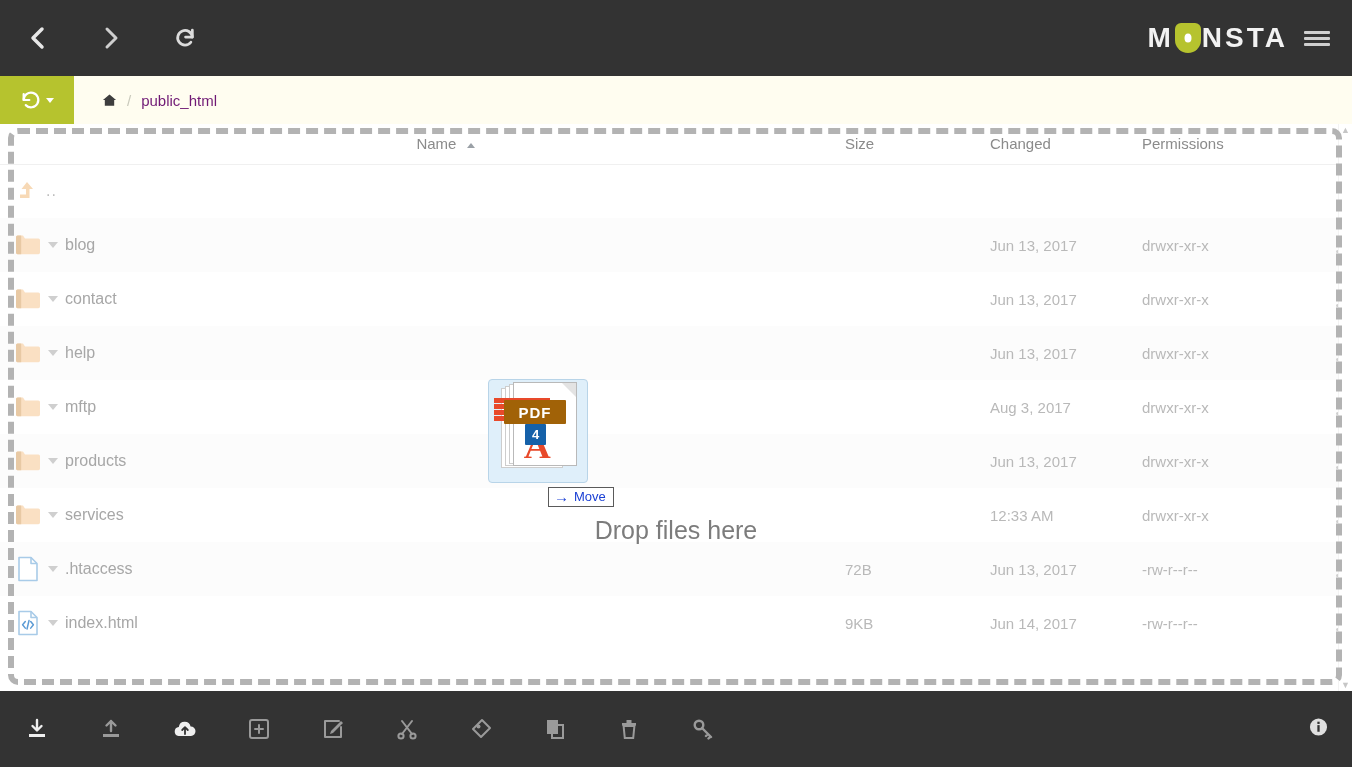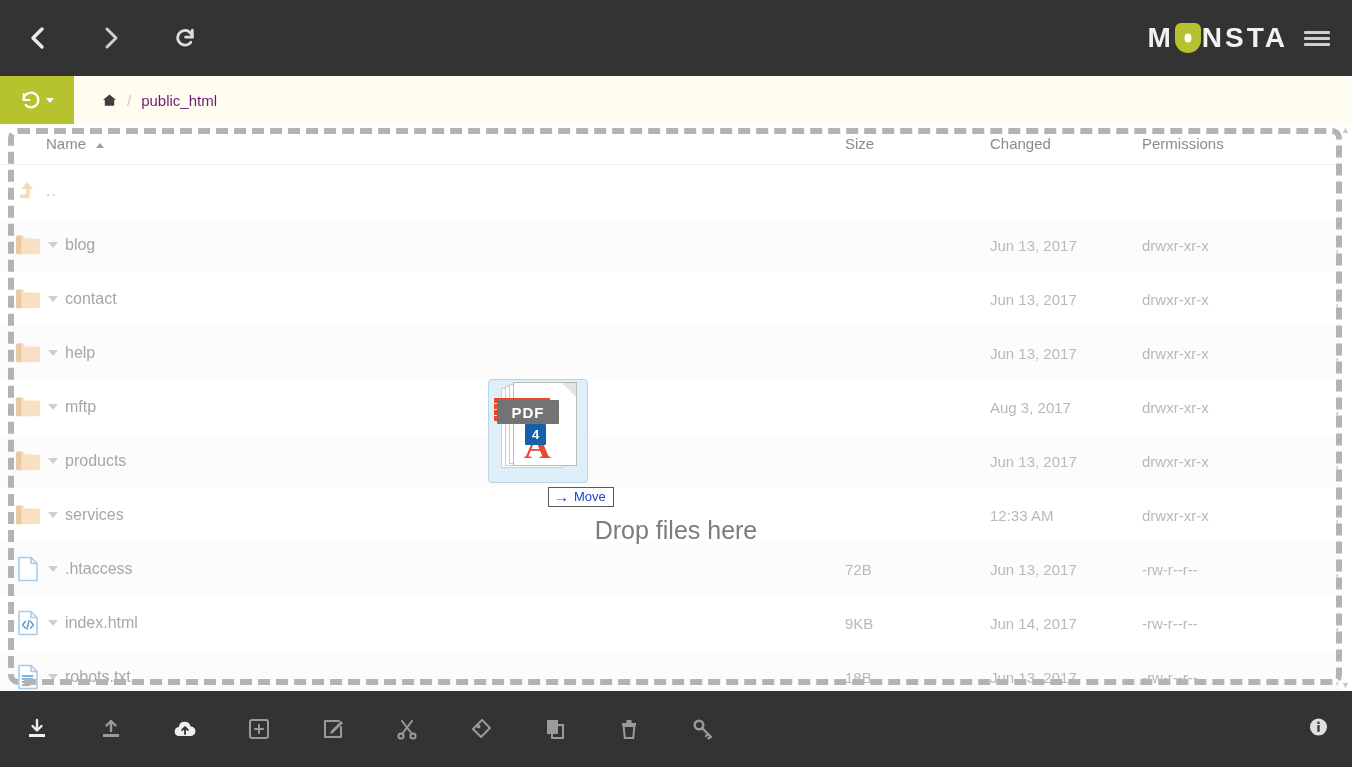--- a/index.html
+++ b/index.html
@@ -69,21 +69,21 @@
   .crumb-link { color:#701a75; cursor:pointer; }
 
   
   .tablewrap { position:relative; height:567px; background:#ffffff; overflow:hidden; }
   table { width:100%; border-collapse:collapse; table-layout:fixed; }
   thead th {
     height:40px; text-align:left; font-weight:normal;
     font-size:15px; color:#8b8b8b; vertical-align:middle;
     border-bottom:1px solid #f0f0f0; padding:0;
   }
-  .col-name { width:845px; padding-left:46px !important; }
+  .col-name { width:845px; padding-left:46px !important;text-align:center; }
   .col-size { width:145px; }
   .col-changed { width:152px; }
   .col-perm { width:180px; }
   .col-menu { width:30px; }
   .sort-asc {
     display:inline-block; margin-left:6px; vertical-align:middle;
     width:0;height:0;border-left:4px solid transparent;border-right:4px solid transparent;
     border-bottom:5px solid #9aa0a6;
   }
   tbody tr { height:54px; }
@@ -138,22 +138,22 @@
   .p2 { left:16px; top:6px; width:62px; height:80px; }
   .p3 { left:20px; top:4px; width:62px; height:80px; }
   .p4 { left:24px; top:2px; width:64px; height:84px; border-color:#b9b9b9; }
   .p4fold {
     position:absolute; right:0; top:0; width:0; height:0;
     border-left:14px solid transparent; border-top:14px solid #e3e3e3;
   }
   .pdf-bars { position:absolute; left:5px; top:18px; }
   .pdf-bars i { display:block; width:56px; height:5px; background:#e8492a; margin-bottom:1px; }
   .pdf-tag {
-    position:absolute; left:8px; top:20px; width:62px; height:24px;
-    background:#737373; color:#ffffff; font-size:15px; font-weight:bold;
+    position:absolute; left:15px; top:20px; width:62px; height:24px;
+    background:#a16207; color:#ffffff; font-size:15px; font-weight:bold;
     display:flex; align-items:center; justify-content:center;
     letter-spacing:1px; border-radius:1px;
   }
   .acro {
     position:absolute; left:36px; top:50px; font-size:34px; color:#e8492a;
     font-family:"Liberation Serif", serif; font-weight:bold; line-height:1;
     transform:scaleX(1.1);
   }
   .count-badge {
     position:absolute; left:36px; top:44px; width:21px; height:21px;
@@ -446,45 +446,20 @@
                   <path d="M14 1.5 L14 7.5 L20 7.5" fill="none" stroke="#a8cbe8" stroke-width="1.6" stroke-linejoin="round"></path>
                   <path d="M8.3 11.5 L5.6 14.8 L8.3 18.1 M13.7 11.5 L16.4 14.8 L13.7 18.1 M12 10.6 L10 19" fill="none" stroke="#5b9bd5" stroke-width="1.5" stroke-linecap="round" stroke-linejoin="round"></path>
                 </svg>
               </span>
               <span class="row-caret"></span>
               <span class="row-name">index.html</span>
             </div>
           </td>
           <td>9KB</td>
           <td>Jun 14, 2017</td>
-          <td>-rw-r--r--</td>
-          <td>
-            <div class="dots">
-              <i></i>
-              <i></i>
-              <i></i>
-            </div>
-          </td>
-        </tr>
-        <tr class="alt">
-          <td class="name-cell">
-            <div class="name-inner">
-              <span class="icon-box">
-                <svg width="22" height="26" viewBox="0 0 22 26">
-                  <path d="M2 1.5 L14 1.5 L20 7.5 L20 24.5 L2 24.5 Z" fill="#ffffff" stroke="#a8cbe8" stroke-width="1.6" stroke-linejoin="round"></path>
-                  <path d="M14 1.5 L14 7.5 L20 7.5" fill="none" stroke="#a8cbe8" stroke-width="1.6" stroke-linejoin="round"></path>
-                  <path d="M5.4 12 L16 12 M5.4 15 L16 15 M5.4 18 L16 18 M5.4 21 L12.5 21" stroke="#5b9bd5" stroke-width="1.4" stroke-linecap="round"></path>
-                </svg>
-              </span>
-              <span class="row-caret"></span>
-              <span class="row-name">robots.txt</span>
-            </div>
-          </td>
-          <td>18B</td>
-          <td>Jun 13, 2017</td>
           <td>-rw-r--r--</td>
           <td>
             <div class="dots">
               <i></i>
               <i></i>
               <i></i>
             </div>
           </td>
         </tr>
       </tbody>

